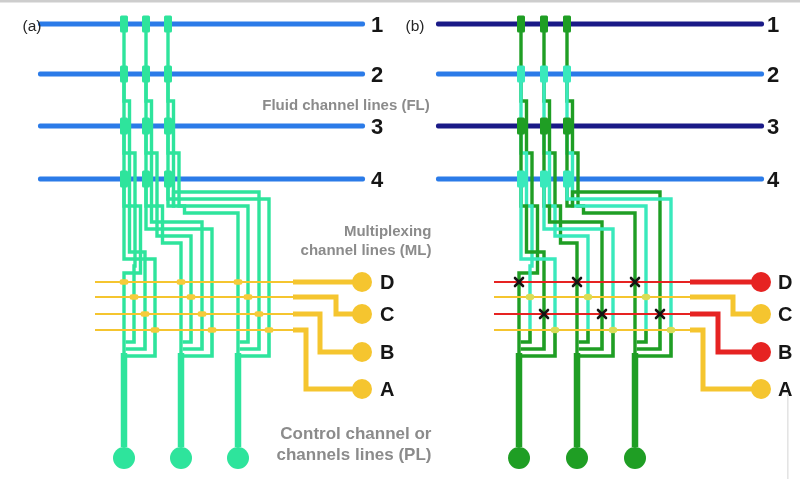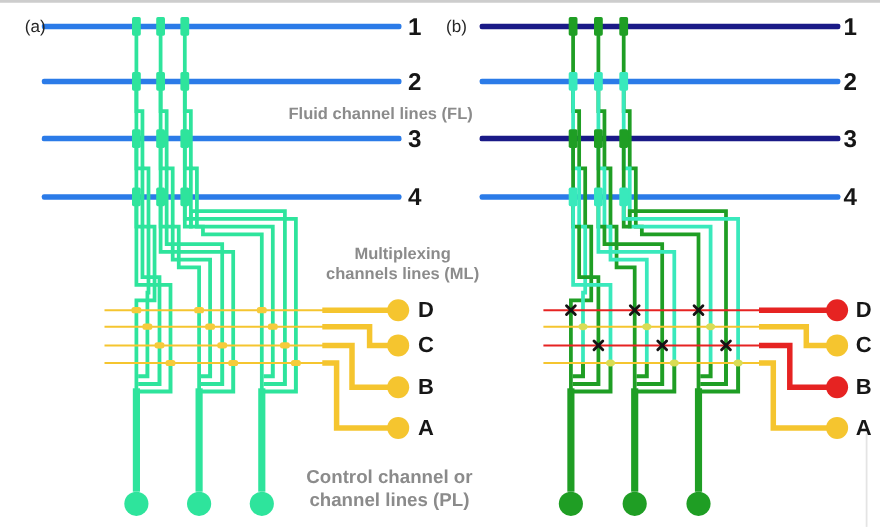--- a/index.html
+++ b/index.html
@@ -4,34 +4,34 @@
 <style>
   html,body{margin:0;padding:0;background:#fff;}
   #fig{position:relative;width:800px;height:479px;background:#ffffff;overflow:hidden;
        font-family:"Liberation Sans",sans-serif;}
   #fig svg{position:absolute;left:0;top:0;}
   .cap{position:absolute;transform:translate(-50%,-50%);text-align:center;
        font-weight:bold;color:#8B8B8B;white-space:nowrap;}
   .cap-fluid{font-size:15px;}
   .cap-ml{font-size:15px;line-height:19px;}
   .cap-pl{font-size:17px;line-height:21px;}
-  .cap span{display:block;}
+  .cap span{display:block;text-align:right;}
 </style>
 </head>
 <body>
 
 <div id="fig">
   <div class="cap cap-fluid" style="left:302px;top:104px;margin-left:44px;">Fluid channel lines (FL)</div>
   <div class="cap cap-ml" style="left:366px;top:240px;">
     <span>Multiplexing</span>
-    <span>channels lines (ML)</span>
+    <span>channel lines (ML)</span>
   </div>
   <div class="cap cap-pl" style="left:354px;top:444px;">
     <span>Control channel or</span>
-    <span>channel lines (PL)</span>
+    <span>channels lines (PL)</span>
   </div>
 <svg width="800" height="479" viewBox="0 0 800 479">
       <rect x="0" y="0" width="800" height="2.5" fill="#CDCDCD"></rect>
       <rect x="787" y="394" width="1.6" height="85" fill="#E4E4E4"></rect>
       <rect x="38" y="21.5" width="327" height="5" rx="2" fill="#2B7BE8"></rect>
       <text x="377" y="24" font-size="22" font-weight="bold" fill="#161616" text-anchor="middle" dominant-baseline="central">1</text>
       <rect x="38" y="71.5" width="327" height="5" rx="2" fill="#2B7BE8"></rect>
       <text x="377" y="74" font-size="22" font-weight="bold" fill="#161616" text-anchor="middle" dominant-baseline="central">2</text>
       <rect x="38" y="123.5" width="327" height="5" rx="2" fill="#2B7BE8"></rect>
       <text x="377" y="126" font-size="22" font-weight="bold" fill="#161616" text-anchor="middle" dominant-baseline="central">3</text>

